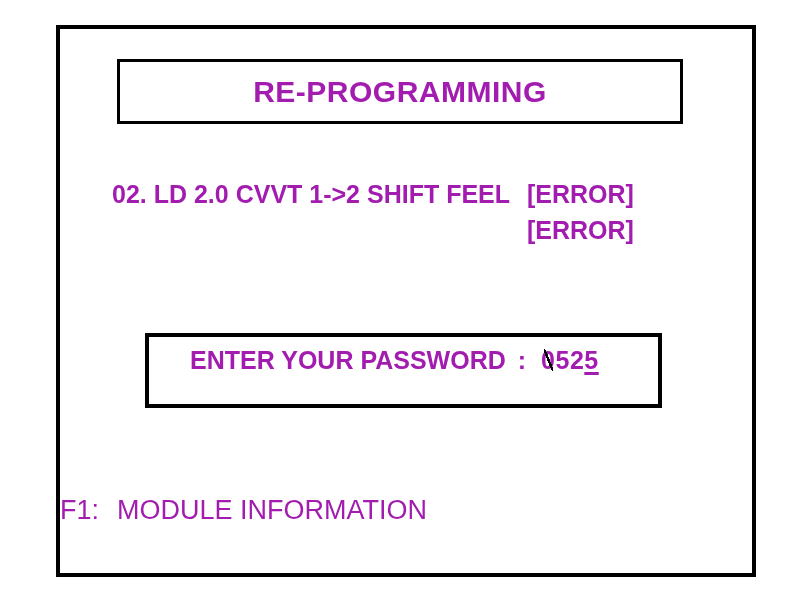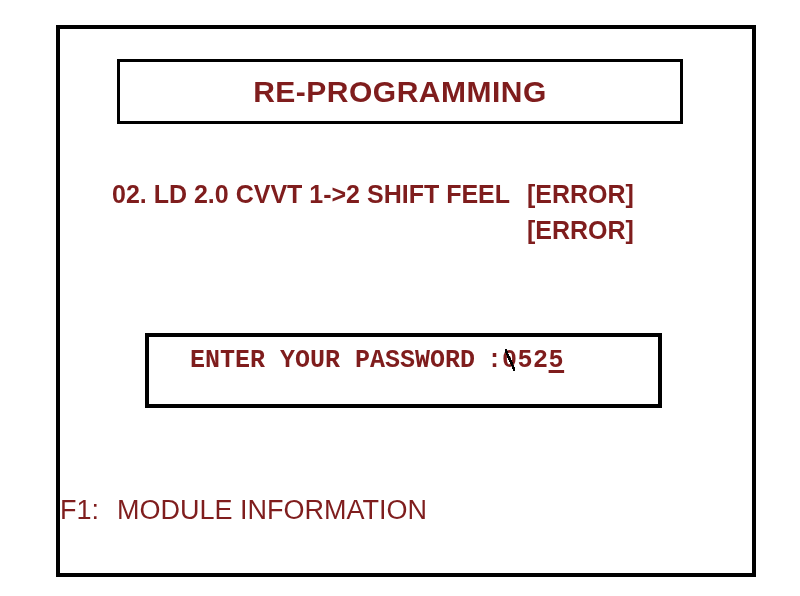--- a/index.html
+++ b/index.html
@@ -6,21 +6,21 @@
     margin: 0;
     padding: 0;
     background: #ffffff;
   }
   .screen {
     position: relative;
     width: 800px;
     height: 596px;
     background: #ffffff;
     font-family: "Liberation Sans", sans-serif;
-    color: #7f1d1d;
+    color: #a21caf;
     overflow: hidden;
   }
   .frame {
     position: absolute;
     left: 56px;
     top: 25px;
     width: 700px;
     height: 552px;
     border: 4px solid #000000;
     box-sizing: border-box;
@@ -62,34 +62,33 @@
   }
   .password-box {
     position: absolute;
     left: 85px;
     top: 304px;
     width: 517px;
     height: 75px;
     border: 4px solid #000000;
     box-sizing: border-box;
     background: #ffffff;
-    font-family: Liberation Mono, monospace;
   }
   .password-line {
     position: absolute;
     left: 41px;
     top: 9px;
     font-size: 25px;
     font-weight: bold;
     white-space: nowrap;
     display: flex;
     align-items: baseline;
   }
   .password-separator { margin-left: 12px; }
-  .password-value { margin-left: 0; letter-spacing: 0.5px; }
+  .password-value { margin-left: 15px; letter-spacing: 0.5px; }
   .password-value .zero {
     position: relative;
     display: inline-block;
   }
   .password-value .zero::after {
     content: "";
     position: absolute;
     left: 18%;
     right: 18%;
     top: 10%;

